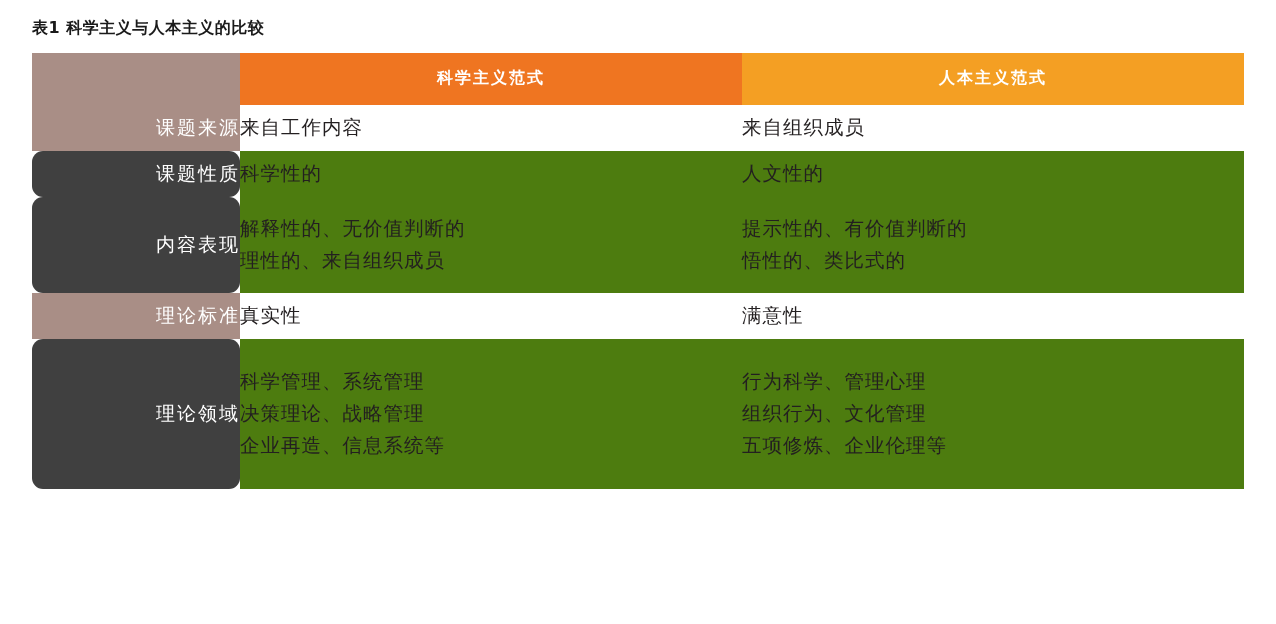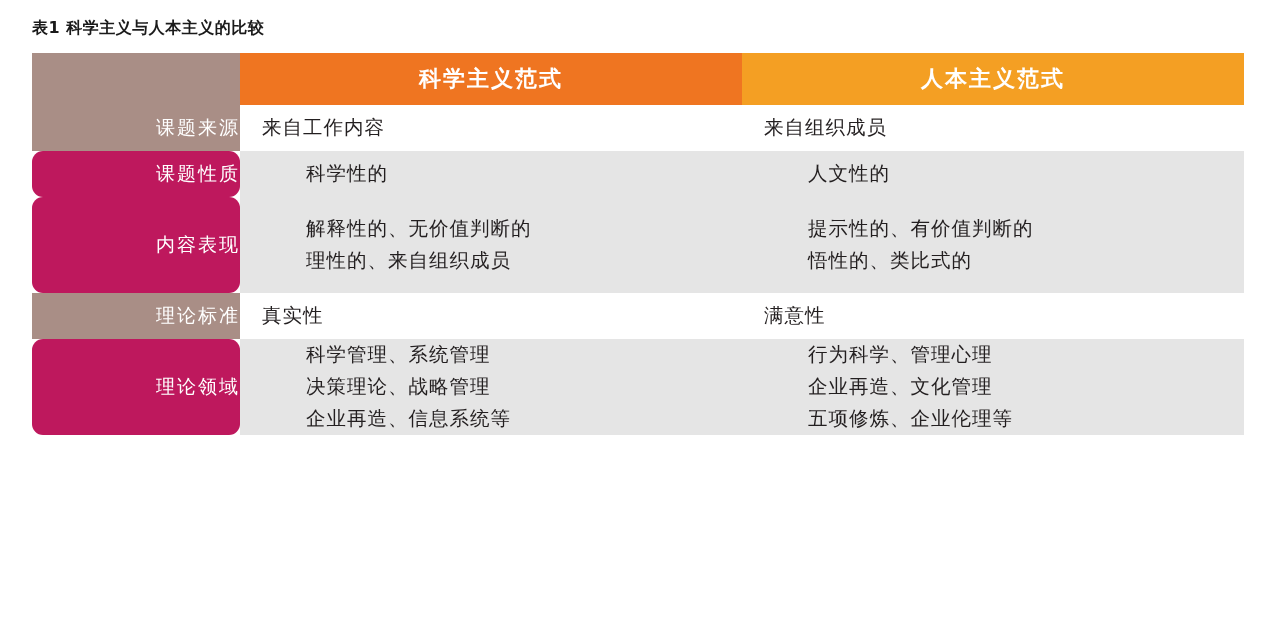--- a/index.html
+++ b/index.html
@@ -45,60 +45,60 @@
     border: 0;
   }
   
   .hdr-corner {
     background: #a98e86;
     height: 48px;
   }
   .hdr-cell {
     height: 48px;
     color: #ffffff;
-    font-size: 22px;
+    font-size: 16px;
     font-weight: bold;
     text-align: center;
     letter-spacing: 2px;
   }
   .hdr-sci { background: #ef7521; border-right: 3px solid #ffffff; }
   .hdr-hum { background: #f49f23; }
 
   
   .rlabel {
     background: #a98e86;
     color: #ffffff;
     font-size: 19px;
     text-align: right;
     letter-spacing: 2px;
     border-top: 3px solid #ffffff;
   }
-  .rlabel.alt { background: #be185d; border-radius: 11px; }
+  .rlabel.alt { background: #404040; border-radius: 11px; }
 
   
   .bcell {
     font-size: 19.5px;
     color: #231f20;
     padding: 6px 0 6px 34px;
     line-height: 1.62;
     letter-spacing: 1px;
     border-top: 3px solid #ffffff;
     border-right: 3px solid #ffffff;
   }
   .bcell.last { border-right: 0; }
-  .bcell.shade { background: #e5e5e5; padding-left: 44px; }
+  .bcell.shade { background: #4d7c0f; }
   .bcell.plain { background: #ffffff; }
-  .bline { display: block; white-space: nowrap; margin-left: 22px; }
+  .bline { display: block; white-space: nowrap; }
 
   .r-h1 td, .r-h1 th { height: 52px; }
   .r-h2 td, .r-h2 th { height: 46px; }
   .r-h3 td, .r-h3 th { height: 88px; }
   .r-h4 td, .r-h4 th { height: 96px; }
   .r-h5 td, .r-h5 th { height: 46px; }
-  .r-h6 td, .r-h6 th { height: 96px; }
+  .r-h6 td, .r-h6 th { height: 150px; }
 </style>
 </head>
 <body>
 
 <div class="page">
 
   <div class="caption">表1 科学主义与人本主义的比较</div>
 
   <table class="cmp">
     <colgroup>
@@ -159,20 +159,20 @@
 
       <tr class="r-h6">
         <td class="rlabel alt">理论领域</td>
         <td class="bcell shade">
           <span class="bline">科学管理、系统管理</span>
           <span class="bline">决策理论、战略管理</span>
           <span class="bline">企业再造、信息系统等</span>
         </td>
         <td class="bcell shade last">
           <span class="bline">行为科学、管理心理</span>
-          <span class="bline">企业再造、文化管理</span>
+          <span class="bline">组织行为、文化管理</span>
           <span class="bline">五项修炼、企业伦理等</span>
         </td>
       </tr>
     </tbody>
   </table>
 
 </div>
 
 </body></html>

